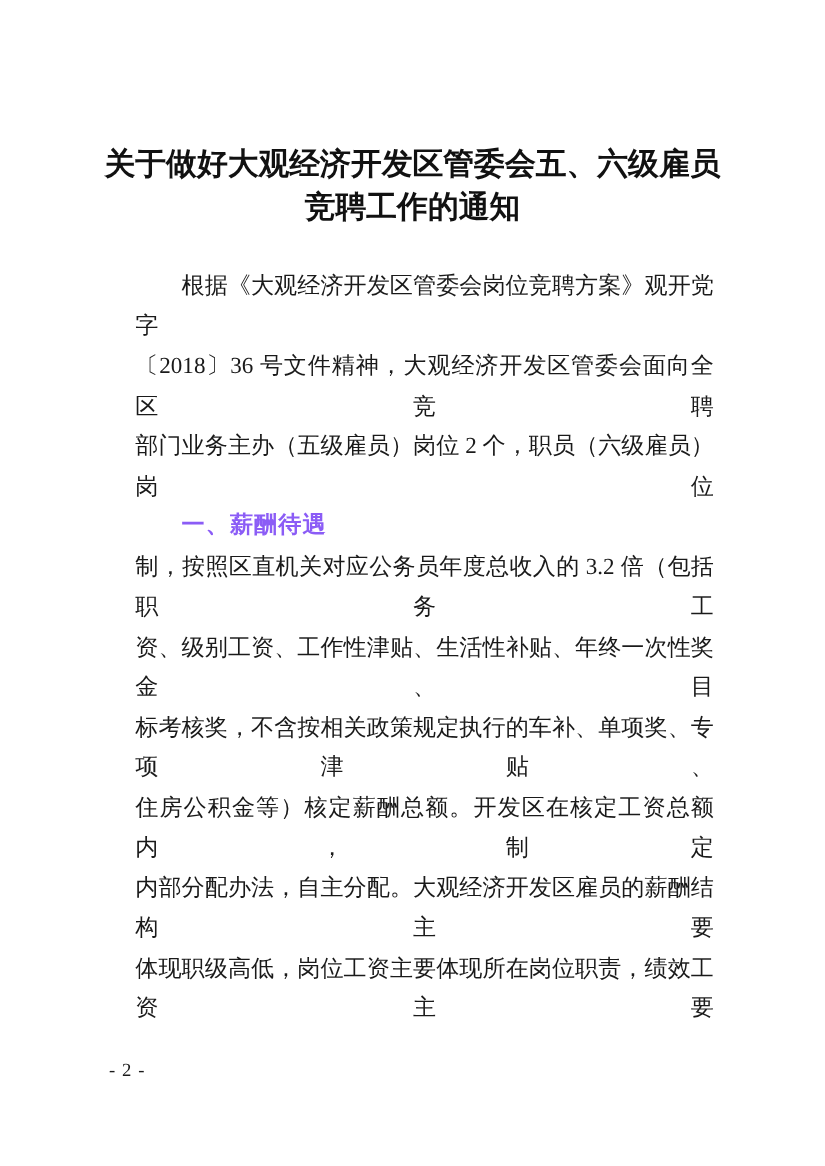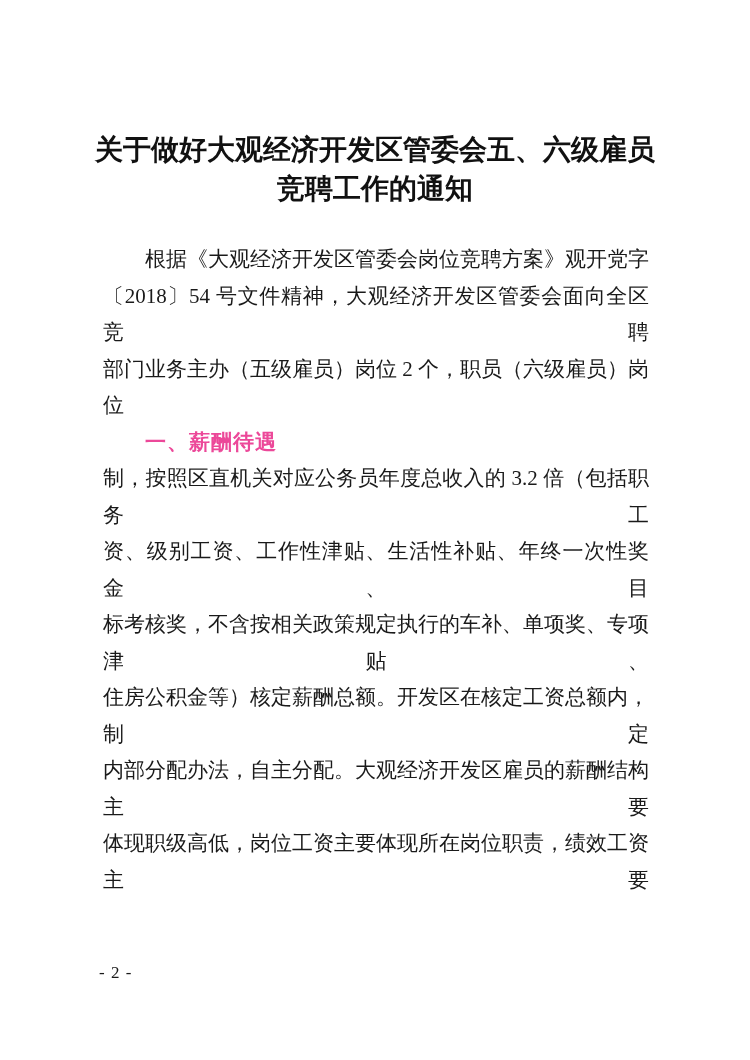--- a/index.html
+++ b/index.html
@@ -32,34 +32,35 @@
     position: absolute;
     top: 241px;
     left: 103px;
     width: 546px;
     font-size: 21px;
     line-height: 36.5px;
   }
   .line {
     text-align: justify;
     text-align-last: justify;
+    margin-left: 20px;
   }
   .line.open {
     text-indent: 2em;
   }
   .line.close {
     text-align-last: left;
   }
   .line.heading {
     text-align-last: left;
     text-indent: 2em;
     font-family: "Liberation Sans", "DejaVu Sans", sans-serif;
     font-weight: 700;
     letter-spacing: 1px;
-    color: #ec4899;
+    color: #8b5cf6;
   }
   .page-number {
     position: absolute;
     left: 99px;
     top: 963px;
     font-size: 17px;
     letter-spacing: 1px;
     color: #1a1a1a;
   }
 </style>
@@ -68,21 +69,21 @@
 
 <div class="page">
 
   <div class="doc-title">
     <div>关于做好大观经济开发区管委会五、六级雇员</div>
     <div>竞聘工作的通知</div>
   </div>
 
   <div class="content">
     <div class="line open">根据《大观经济开发区管委会岗位竞聘方案》观开党字</div>
-    <div class="line">〔2018〕54 号文件精神，大观经济开发区管委会面向全区竞聘</div>
+    <div class="line">〔2018〕36 号文件精神，大观经济开发区管委会面向全区竞聘</div>
     <div class="line">部门业务主办（五级雇员）岗位 2 个，职员（六级雇员）岗位</div>
     <div class="line heading">一、薪酬待遇</div>
     <div class="line">制，按照区直机关对应公务员年度总收入的 3.2 倍（包括职务工</div>
     <div class="line">资、级别工资、工作性津贴、生活性补贴、年终一次性奖金、目</div>
     <div class="line">标考核奖，不含按相关政策规定执行的车补、单项奖、专项津贴、</div>
     <div class="line">住房公积金等）核定薪酬总额。开发区在核定工资总额内，制定</div>
     <div class="line">内部分配办法，自主分配。大观经济开发区雇员的薪酬结构主要</div>
     <div class="line">体现职级高低，岗位工资主要体现所在岗位职责，绩效工资主要</div>
 
   </div>

